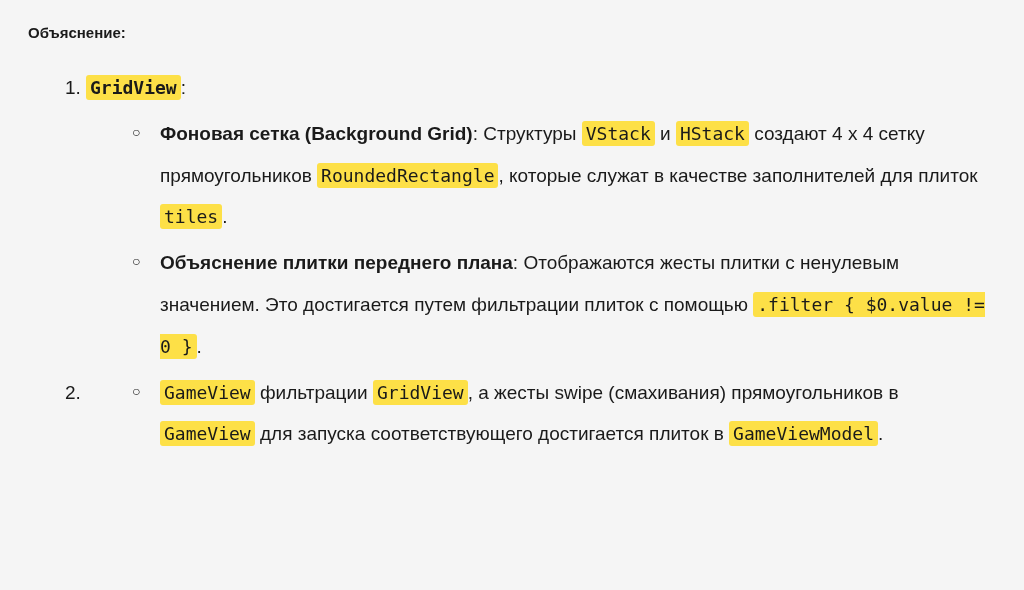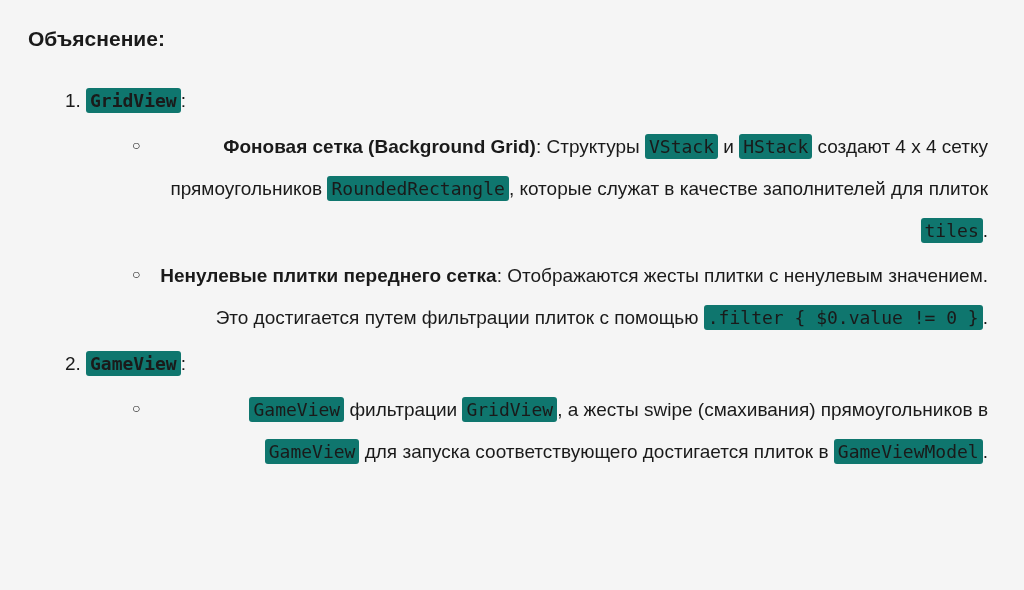--- a/index.html
+++ b/index.html
@@ -10,21 +10,21 @@
     body {
       background: #f5f5f5;
       font-family: -apple-system, BlinkMacSystemFont, 'Segoe UI', Arial, sans-serif;
       font-size: 19px;
       line-height: 2.2;
       color: #1a1a1a;
       padding: 16px 28px 24px 28px;
       width: 1024px;
     }
     h2 {
-      font-size: 21px;
+      font-size: 15px;
       font-weight: 700;
       margin-bottom: 18px;
     }
     ol.main-list {
       list-style: decimal;
       padding-left: 58px;
     }
     ol.main-list > li {
       margin-bottom: 4px;
     }
@@ -33,37 +33,36 @@
     }
     ul.sub-list {
       list-style: none;
       padding-left: 74px;
       margin-top: 4px;
     }
     ul.sub-list > li {
       position: relative;
       margin-bottom: 4px;
       padding-right: 8px;
-      text-align: right;
     }
     ul.sub-list > li::before {
       content: "○";
       position: absolute;
       left: -28px;
       top: 0;
       font-size: 14px;
       line-height: 2.8;
       color: #1a1a1a;
     }
     strong {
       font-weight: 700;
     }
     code {
       font-family: ui-monospace, SFMono-Regular, 'SF Mono', Menlo, Consolas, monospace;
-      background: #0f766e;
+      background: #fde047;
       padding: 2px 4px;
       border-radius: 3px;
       font-size: 18px;
     }
     code.bold {
       font-weight: 700;
     }
   </style>
 </head>
 <body>
@@ -73,27 +72,24 @@
 <ol class="main-list">
   <li>
     <span class="num-head">
       <code class="bold">GridView</code><span>:</span>
     </span>
     <ul class="sub-list">
       <li>
         <strong>Фоновая сетка (Background Grid)</strong><span>: Структуры </span><code>VStack</code><span> и </span><code>HStack</code><span> создают 4 x 4 сетку прямоугольников </span><code>RoundedRectangle</code><span>, которые служат в качестве заполнителей для плиток </span><code>tiles</code><span>.</span>
       </li>
       <li>
-        <strong>Ненулевые плитки переднего сетка</strong><span>: Отображаются жесты плитки с ненулевым значением. Это достигается путем фильтрации плиток с помощью </span><code>.filter { $0.value != 0 }</code><span>.</span>
+        <strong>Объяснение плитки переднего плана</strong><span>: Отображаются жесты плитки с ненулевым значением. Это достигается путем фильтрации плиток с помощью </span><code>.filter { $0.value != 0 }</code><span>.</span>
       </li>
     </ul>
   </li>
   <li>
-    <span class="num-head">
-      <code class="bold">GameView</code><span>:</span>
-    </span>
     <ul class="sub-list">
       <li>
         <code>GameView</code><span> фильтрации </span><code>GridView</code><span>, а жесты swipe (смахивания) прямоугольников в </span><code>GameView</code><span> для запуска соответствующего  достигается плиток в </span><code>GameViewModel</code><span>.</span>
       </li>
     </ul>
   </li>
 </ol>
 
 </body></html>

